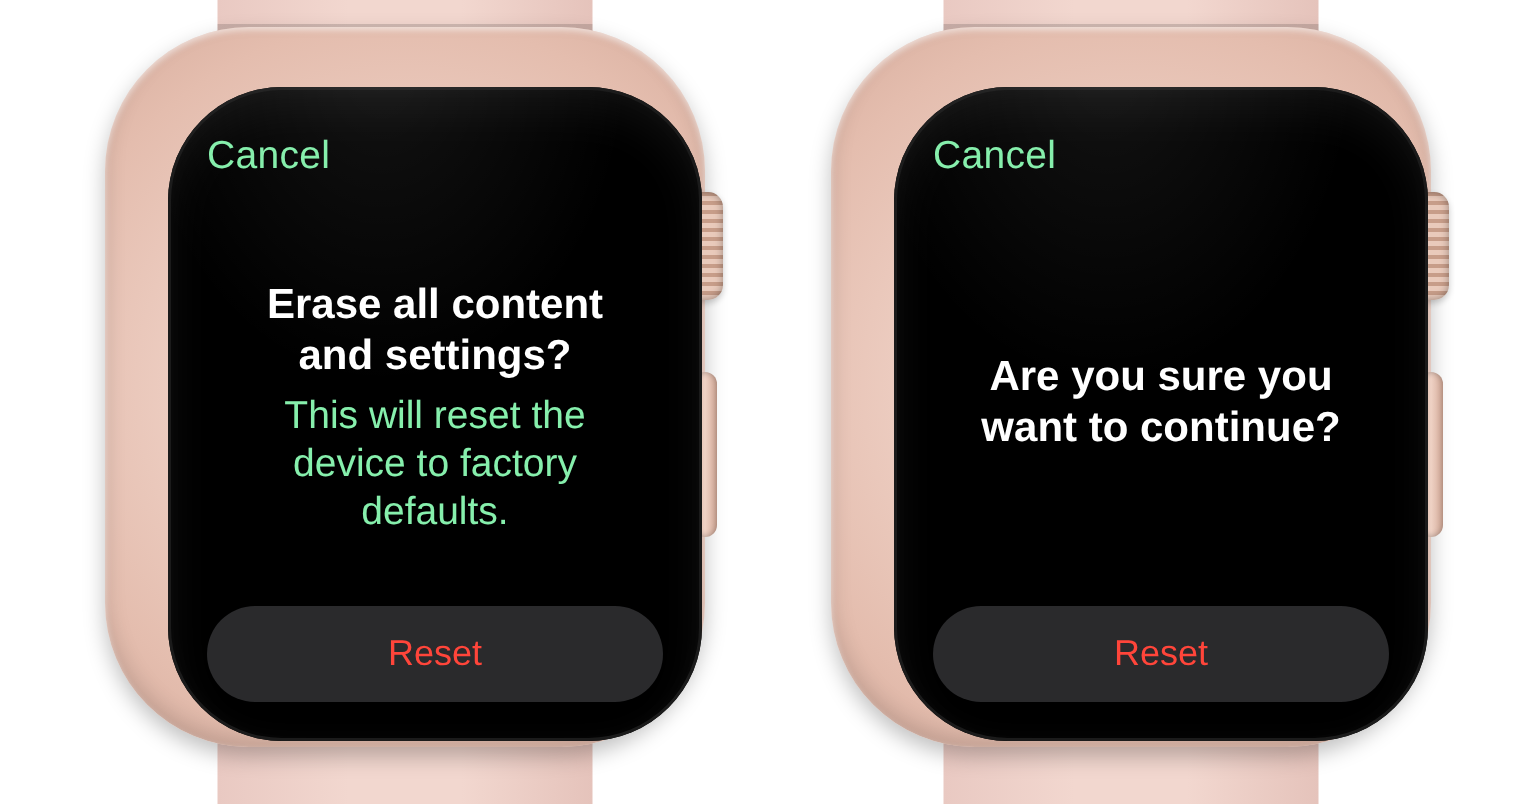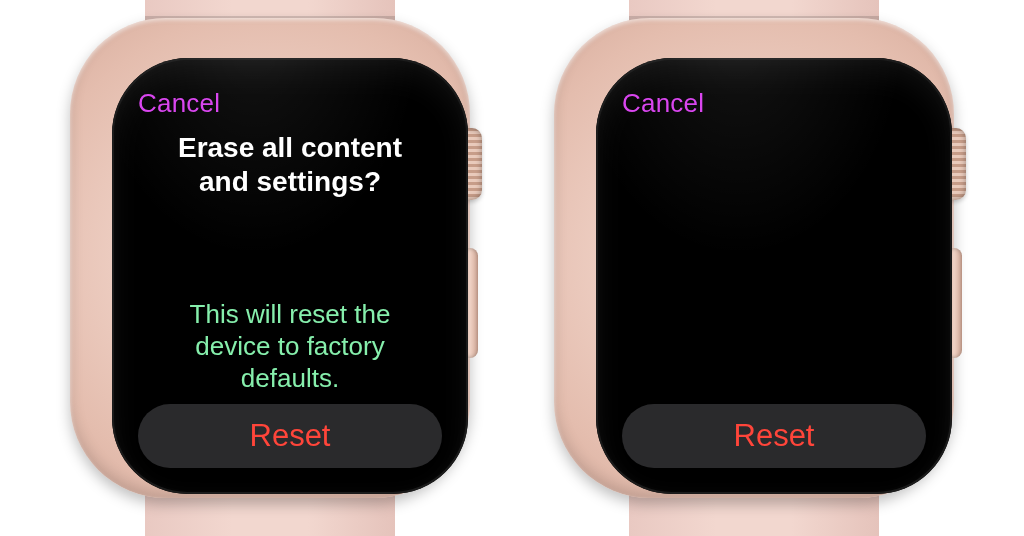--- a/index.html
+++ b/index.html
@@ -95,34 +95,34 @@
   .screen .content {
     position: absolute;
     left: 26px;
     right: 26px;
     top: 30px;
     bottom: 26px;
     display: flex;
     flex-direction: column;
   }
   .cancel {
-    color: #d946ef;
+    color: #86efac;
     font-size: 26px;
     font-weight: 400;
     letter-spacing: .2px;
-    margin-bottom: 10px;
+    margin-bottom: 26px;
     width: max-content;
   }
   .msg {
     flex: 1 1 auto;
     color: #fff;
     text-align: center;
     display: flex;
     flex-direction: column;
-    justify-content: space-between;
+    justify-content: center;
     padding-top: 2px;
   }
   .title {
     font-size: 28px;
     line-height: 34px;
     font-weight: 700;
     margin: 0 auto 6px;
     max-width: 300px;
     white-space: pre-line;
   }
@@ -139,21 +139,21 @@
     height: 64px;
     border-radius: 34px;
     background: #2a2a2c;
     display: flex;
     align-items: center;
     justify-content: center;
     margin-top: 10px;
   }
   .reset-label {
     color: #ff453a;
-    font-size: 31px;
+    font-size: 24px;
     font-weight: 400;
   }
 
   
   .glass-highlight {
     position: absolute;
     left: 0; top: 0; width: 100%; height: 60%;
     border-radius: 76px 76px 180px 180px / 76px 76px 200px 200px;
     background: radial-gradient(ellipse at 40% -10%, rgba(255,255,255,.08), transparent 55%);
     pointer-events: none;
@@ -213,20 +213,22 @@
 
     <div class="case">
       <div class="crown"></div>
       <div class="sidebtn"></div>
 
       <div class="screen">
         <div class="glass-highlight"></div>
         <div class="content">
           <div class="cancel">Cancel</div>
           <div class="msg">
+            <div class="title">Are you sure you
+want to continue?</div>
           </div>
           <div class="reset-btn">
             <span class="reset-label">Reset</span>
           </div>
         </div>
       </div>
     </div>
   </div>
 
 </div>

